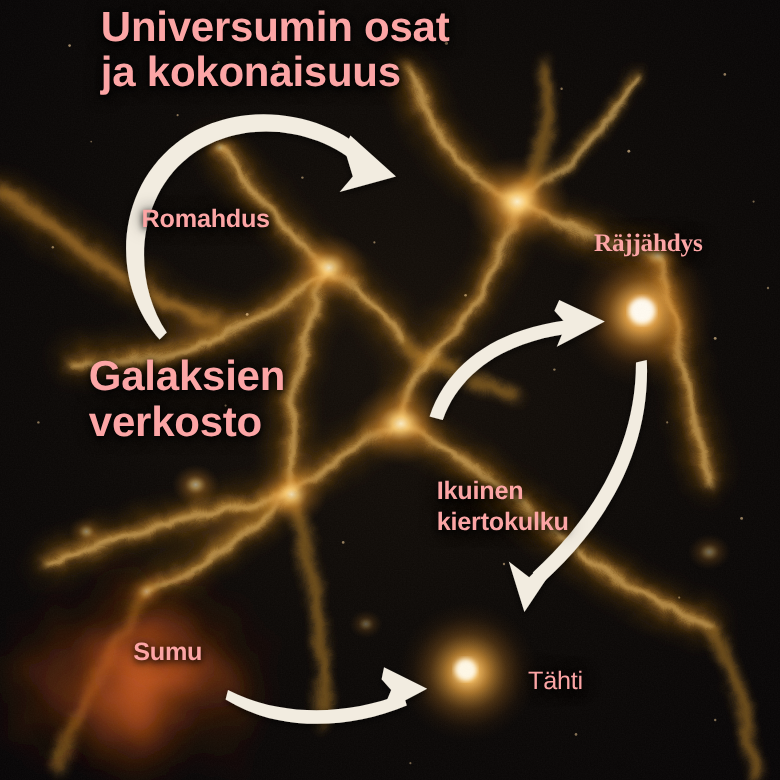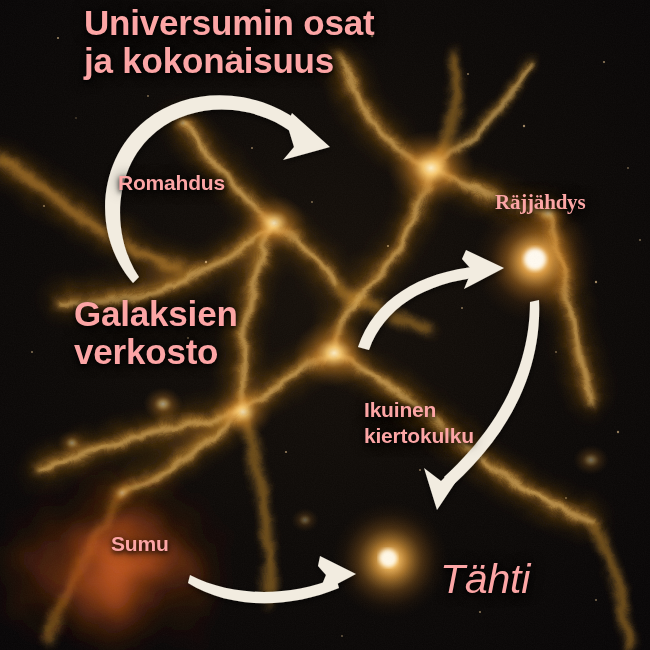--- a/index.html
+++ b/index.html
@@ -49,21 +49,21 @@
     font-weight: 700;
   }
   .lbl-mid {
     font-size: 21px;
     font-weight: 700;
   }
   .lbl-romahdus { left: 118px; top: 172px; }
   .lbl-rajahdys { left: 495px; top: 191px; font-family: Liberation Serif, serif; }
   .lbl-ikuinen  { left: 344px; top: 397px; line-height: 1.22; margin-left: 20px; }
   .lbl-sumu     { left: 111px; top: 533px; text-align: right; }
-  .lbl-tahti    { left: 440px; top: 557px; font-size: 41px; font-style: italic; }
+  .lbl-tahti    { left: 440px; top: 557px; font-size: 21px; }
 </style>
 </head>
 <body>
 
 <div id="stage">
 
   <svg id="bg-svg" class="layer" viewBox="0 0 650 650">
     <defs>
       <radialGradient id="gVoid" cx="50%" cy="45%" r="75%">
         <stop offset="0%" stop-color="#16100a"></stop>

